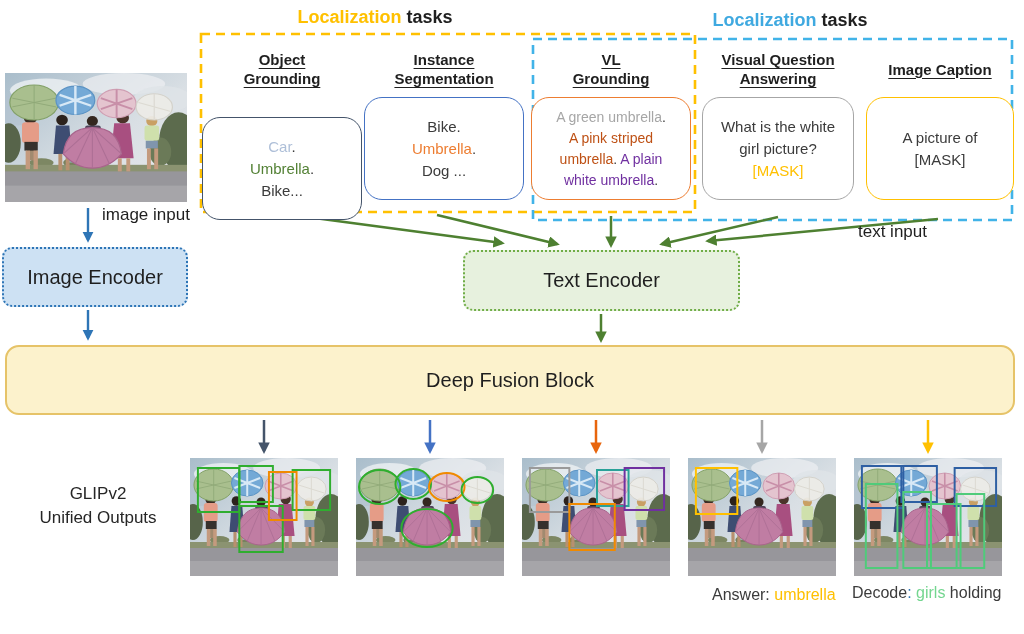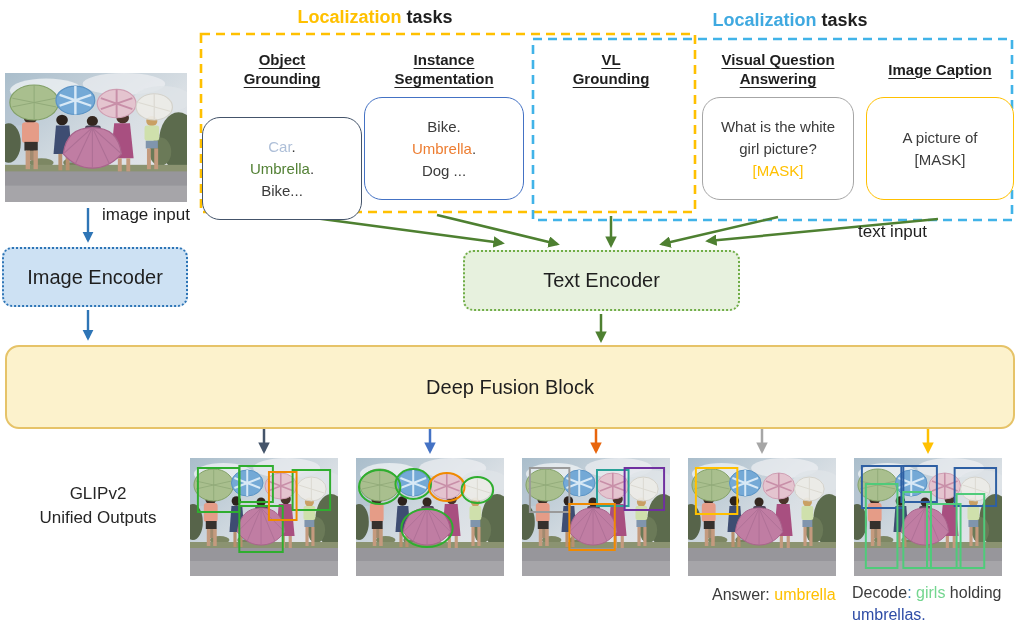--- a/index.html
+++ b/index.html
@@ -24,21 +24,21 @@
   .task-box{margin-top:5px;background:#fff;border:1.7px solid #888;border-radius:18px;
             min-height:103px;display:flex;flex-direction:column;justify-content:center;
             align-items:center;padding:4px 2px;box-sizing:border-box;}
   .box-line{font-size:15px;line-height:22px;text-align:center;white-space:nowrap;}
   .col-vl-grounding .box-line{font-size:14px;line-height:21px;}
   
   .image-encoder{left:2px;top:247px;width:186px;height:60px;background:#cde1f3;
                  border:2px dotted #2e75b6;border-radius:10px;}
   .text-encoder{left:463px;top:250px;width:277px;height:61px;background:#e7f1de;
                 border:2px dotted #70ad47;border-radius:10px;}
-  .fusion{left:5px;top:345px;width:1010px;height:84px;background:#fcf2cc;
+  .fusion{left:5px;top:345px;width:1010px;height:70px;background:#fcf2cc;
           border:2px solid #e6c368;border-radius:14px;}
   .block{position:absolute;display:flex;align-items:center;justify-content:center;
          font-size:20px;color:#1f1f1f;box-sizing:border-box;z-index:2;}
   
   .io-label{position:absolute;font-size:17px;color:#1f1f1f;z-index:2;}
   .label-image-input{left:102px;top:205px;}
   .label-text-input{left:858px;top:222px;}
   .outputs-title{position:absolute;left:8px;top:482px;width:180px;text-align:center;
                  font-size:17px;line-height:24px;color:#262626;z-index:2;}
   
@@ -192,20 +192,26 @@
           <div class="box-line"><span style="color: rgb(59, 59, 59);">Bike.</span></div>
           <div class="box-line"><span style="color: rgb(237, 125, 49);">Umbrella</span><span style="color: rgb(59, 59, 59);">.</span></div>
           <div class="box-line"><span style="color: rgb(59, 59, 59);">Dog ...</span></div>
         </div>
       </div>
       <div class="task-col col-vl-grounding">
         <div class="task-header">
           <span>VL</span>
           <span>Grounding</span>
         </div>
+        <div class="task-box" style="border-color: rgb(237, 125, 49);">
+          <div class="box-line"><span style="color: rgb(166, 166, 166);">A green umbrella</span><span style="color: rgb(59, 59, 59);">.</span></div>
+          <div class="box-line"><span style="color: rgb(190, 80, 20);">A pink striped</span></div>
+          <div class="box-line"><span style="color: rgb(190, 80, 20);">umbrella</span><span style="color: rgb(59, 59, 59);">. </span><span style="color: rgb(112, 48, 160);">A plain</span></div>
+          <div class="box-line"><span style="color: rgb(112, 48, 160);">white umbrella</span><span style="color: rgb(59, 59, 59);">.</span></div>
+        </div>
       </div>
       <div class="task-col col-visual-question-answering">
         <div class="task-header">
           <span>Visual Question</span>
           <span>Answering</span>
         </div>
         <div class="task-box" style="border-color: rgb(166, 166, 166);">
           <div class="box-line"><span style="color: rgb(59, 59, 59);">What is the white</span></div>
           <div class="box-line"><span style="color: rgb(59, 59, 59);">girl picture?</span></div>
           <div class="box-line"><span style="color: rgb(255, 192, 0);">[MASK]</span></div>
@@ -270,16 +276,15 @@
           <rect x="12" y="26" width="32" height="84" fill="none" stroke="#4FCB7A" stroke-width="2"></rect>
           <rect x="50" y="34" width="28" height="76" fill="none" stroke="#4FCB7A" stroke-width="2"></rect>
           <rect x="74" y="46" width="34" height="64" fill="none" stroke="#4FCB7A" stroke-width="2"></rect>
           <rect x="104" y="36" width="28" height="74" fill="none" stroke="#4FCB7A" stroke-width="2"></rect>
         </svg></div>
     </div>
 
   <div class="caption cap-answer"><span style="color: rgb(59, 59, 59);">Answer: </span><span style="color: rgb(255, 192, 0);">umbrella</span></div>
   <div class="caption cap-decode">
     <div><span style="color: rgb(59, 59, 59);">Decode</span><span style="color: rgb(46, 117, 182);">: </span><span style="color: rgb(116, 214, 144);">girls</span><span style="color: rgb(59, 59, 59);"> holding</span></div>
-    <div><span style="color: rgb(46, 76, 166);">umbrellas.</span></div>
   </div>
 
 </div>
 
 </body></html>

